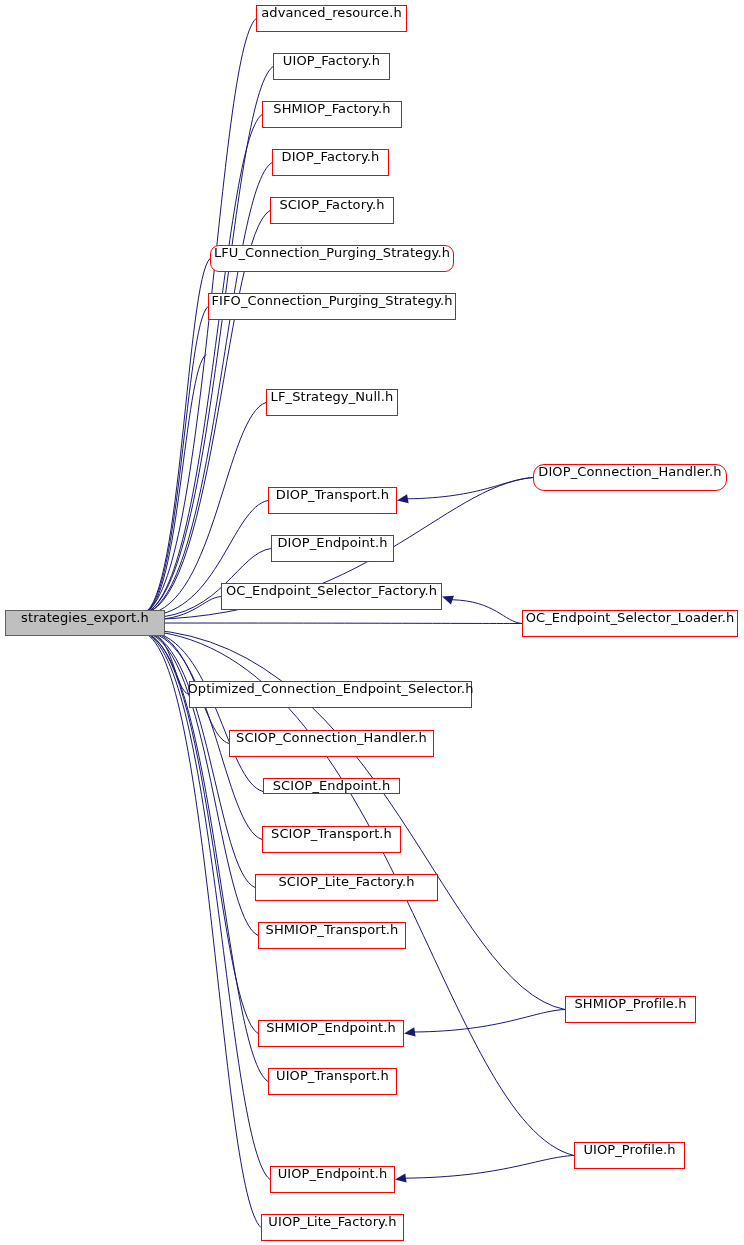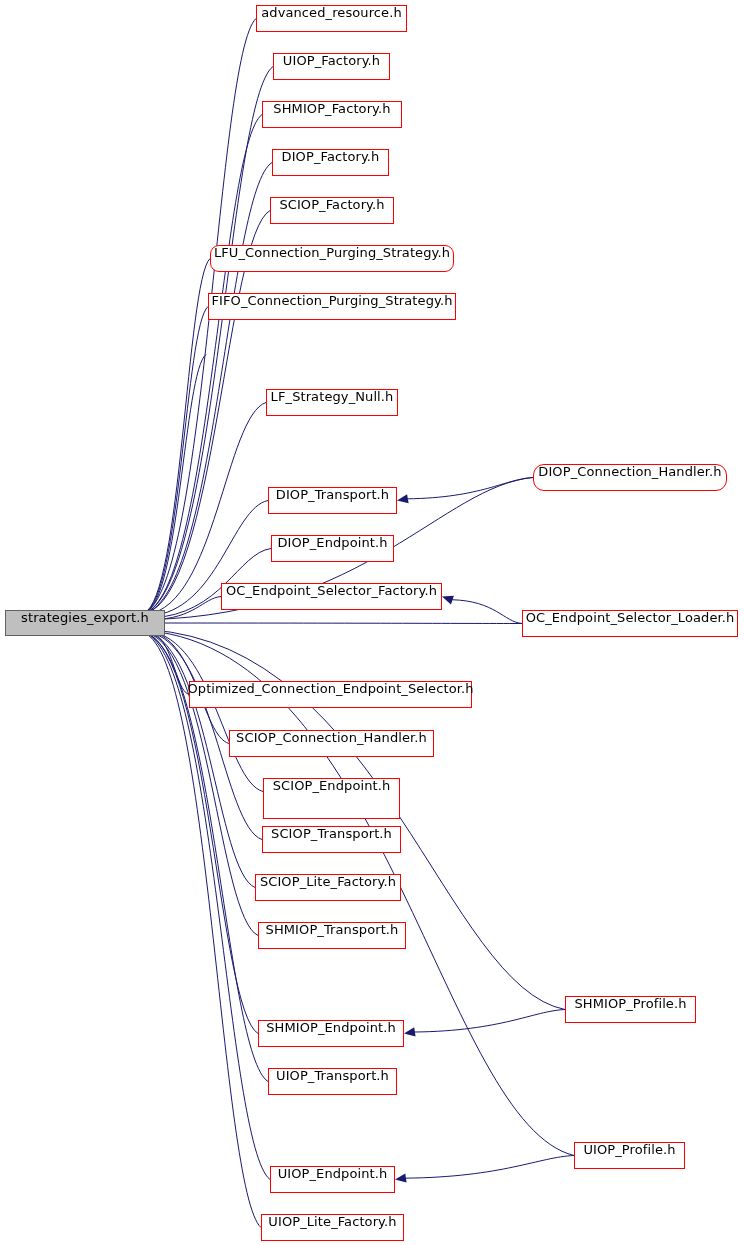--- a/index.html
+++ b/index.html
@@ -156,27 +156,27 @@
     </div>
     <div class="node" style="left: 221px; top: 583px; width: 221px; height: 27px;">
       <span class="node-label">OC_Endpoint_Selector_Factory.h</span>
     </div>
     <div class="node" style="left: 189px; top: 681px; width: 283px; height: 27px;">
       <span class="node-label">Optimized_Connection_Endpoint_Selector.h</span>
     </div>
     <div class="node" style="left: 229px; top: 730px; width: 205px; height: 27px;">
       <span class="node-label">SCIOP_Connection_Handler.h</span>
     </div>
-    <div class="node" style="left: 263px; top: 778px; width: 137px; height: 41px;">
+    <div class="node" style="left: 263px; top: 778px; width: 137px; height: 16px;">
       <span class="node-label">SCIOP_Endpoint.h</span>
     </div>
     <div class="node" style="left: 262px; top: 826px; width: 139px; height: 27px;">
       <span class="node-label">SCIOP_Transport.h</span>
     </div>
-    <div class="node" style="left: 255px; top: 874px; width: 146px; height: 27px;">
+    <div class="node" style="left: 255px; top: 874px; width: 183px; height: 27px;">
       <span class="node-label">SCIOP_Lite_Factory.h</span>
     </div>
     <div class="node" style="left: 258px; top: 922px; width: 148px; height: 27px;">
       <span class="node-label">SHMIOP_Transport.h</span>
     </div>
     <div class="node" style="left: 565px; top: 996px; width: 131px; height: 27px;">
       <span class="node-label">SHMIOP_Profile.h</span>
     </div>
     <div class="node" style="left: 258px; top: 1020px; width: 146px; height: 27px;">
       <span class="node-label">SHMIOP_Endpoint.h</span>

